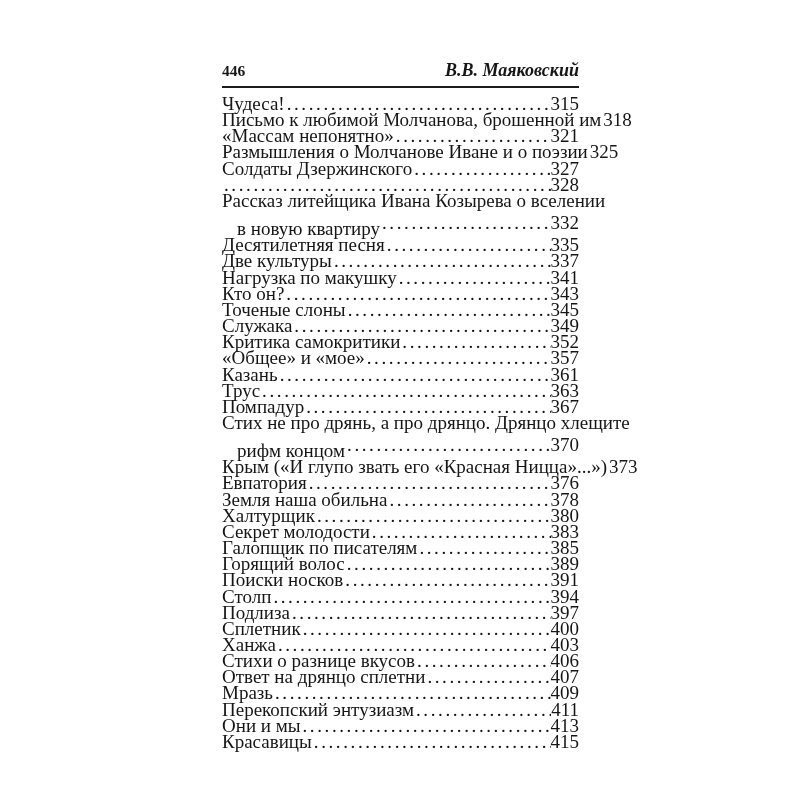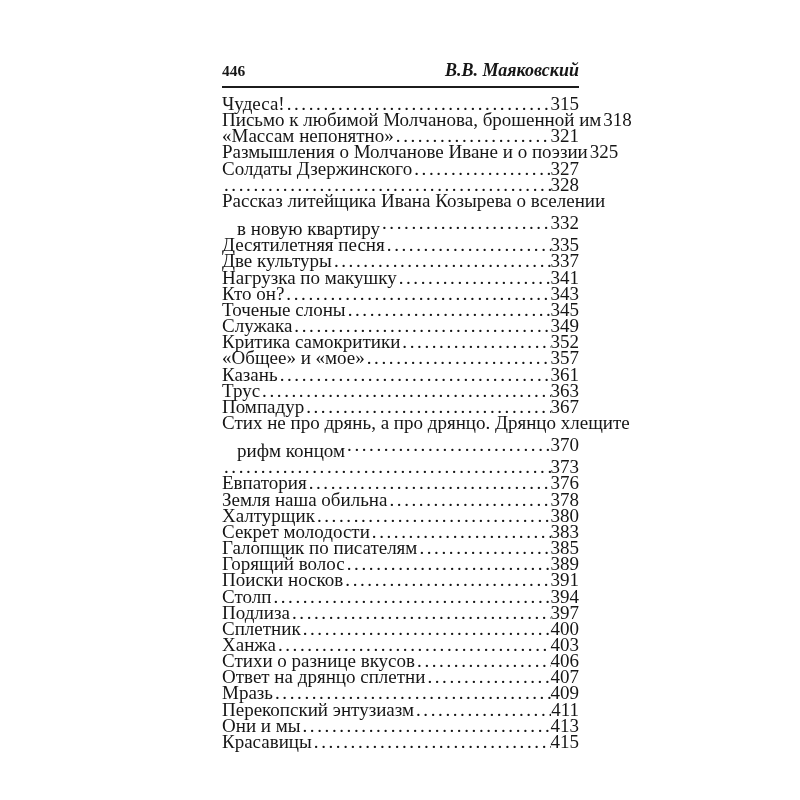--- a/index.html
+++ b/index.html
@@ -163,20 +163,21 @@
       </div>
       <div class="toc-row">
         <span class="toc-title">Стих не про дрянь, а про дрянцо. Дрянцо хлещите</span>
       </div>
       <div class="toc-row indent">
         <span class="toc-title">рифм концом</span>
         <span class="toc-dots">............................................................................................................................................</span>
         <span class="toc-page">370</span>
       </div>
       <div class="toc-row">
+        <span class="toc-title">Крым («И глупо звать его «Красная Ницца»...»)</span>
         <span class="toc-dots">............................................................................................................................................</span>
         <span class="toc-page">373</span>
       </div>
       <div class="toc-row">
         <span class="toc-title">Евпатория</span>
         <span class="toc-dots">............................................................................................................................................</span>
         <span class="toc-page">376</span>
       </div>
       <div class="toc-row">
         <span class="toc-title">Земля наша обильна</span>

